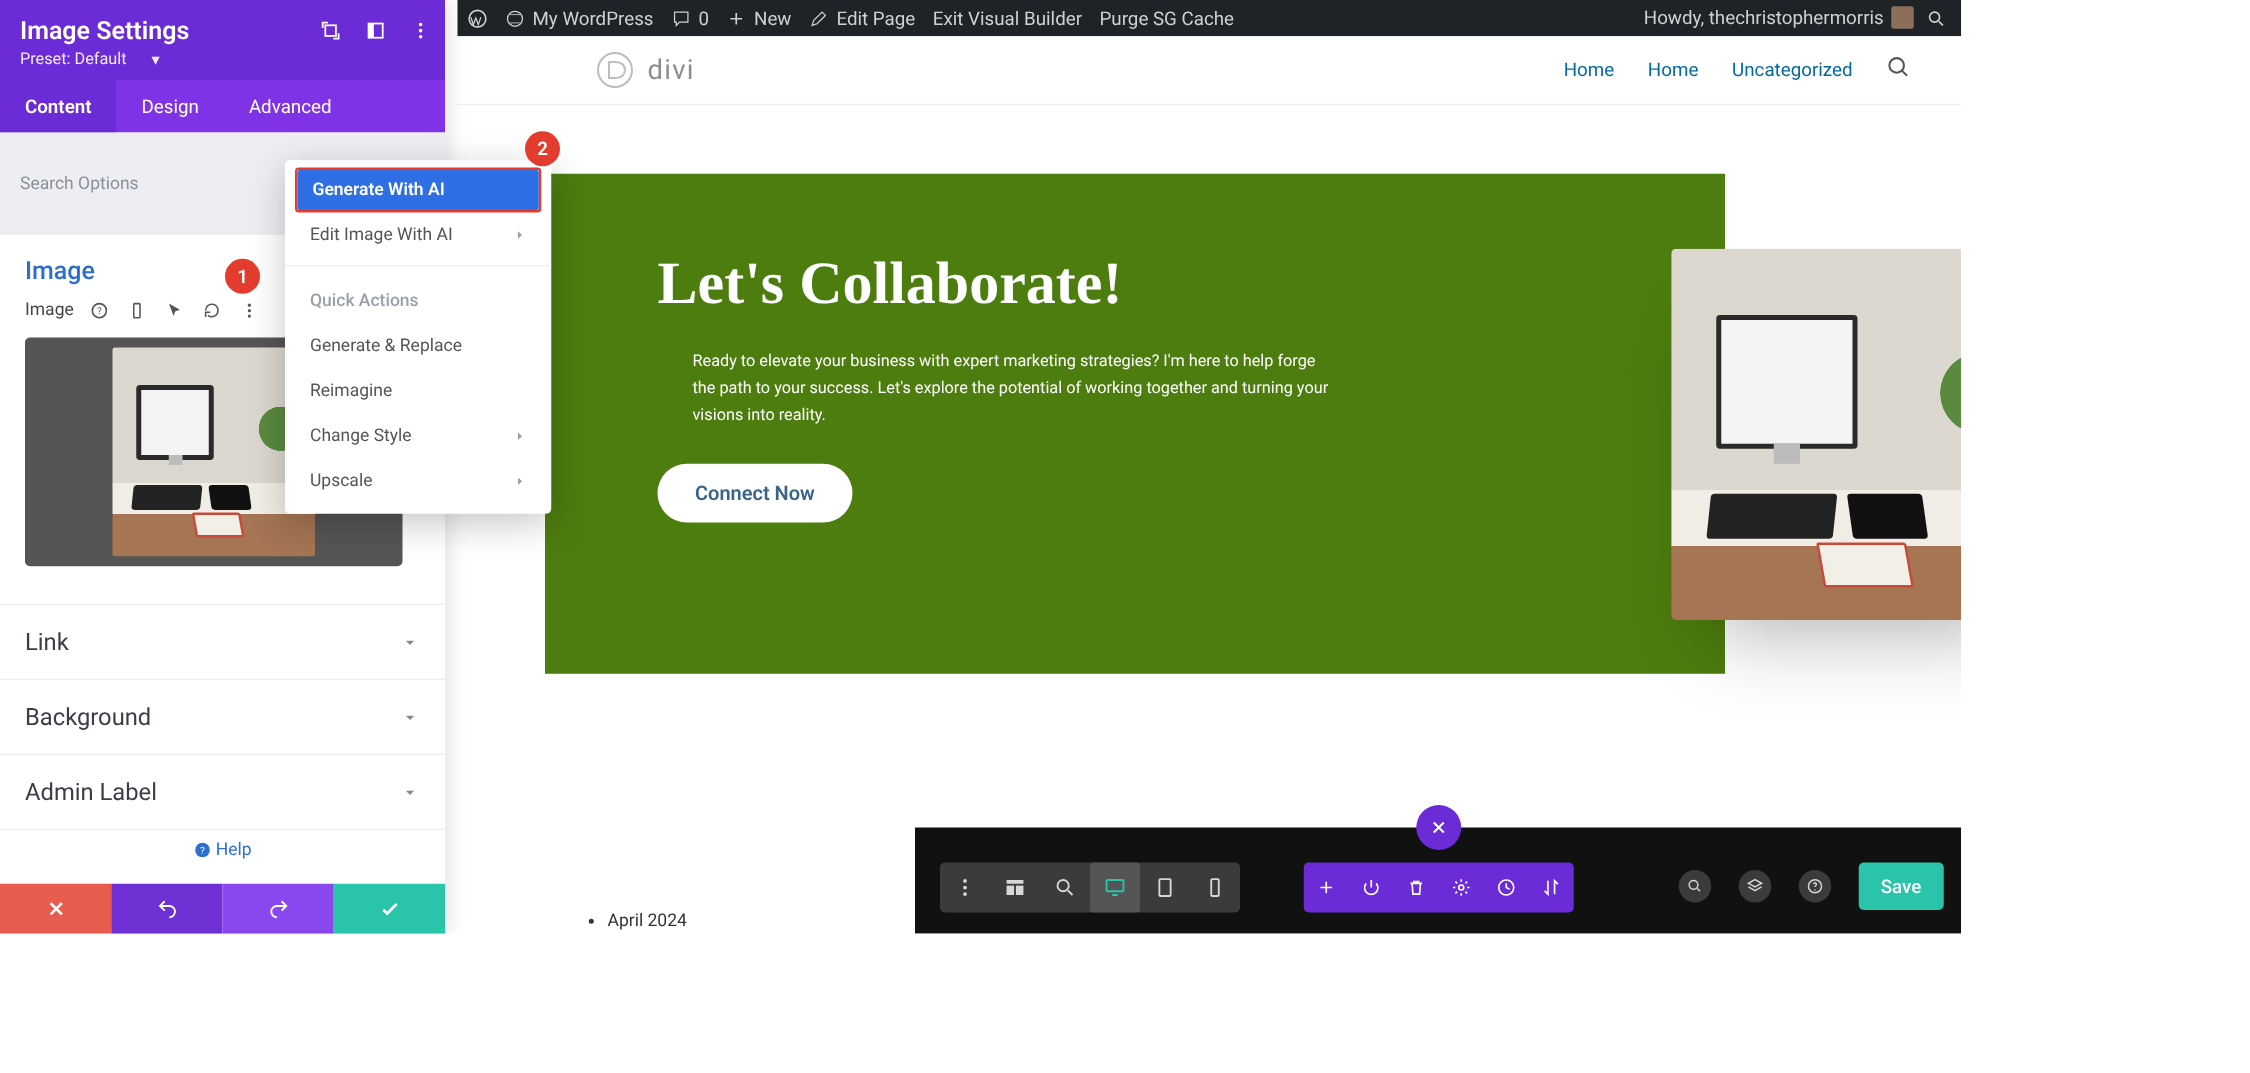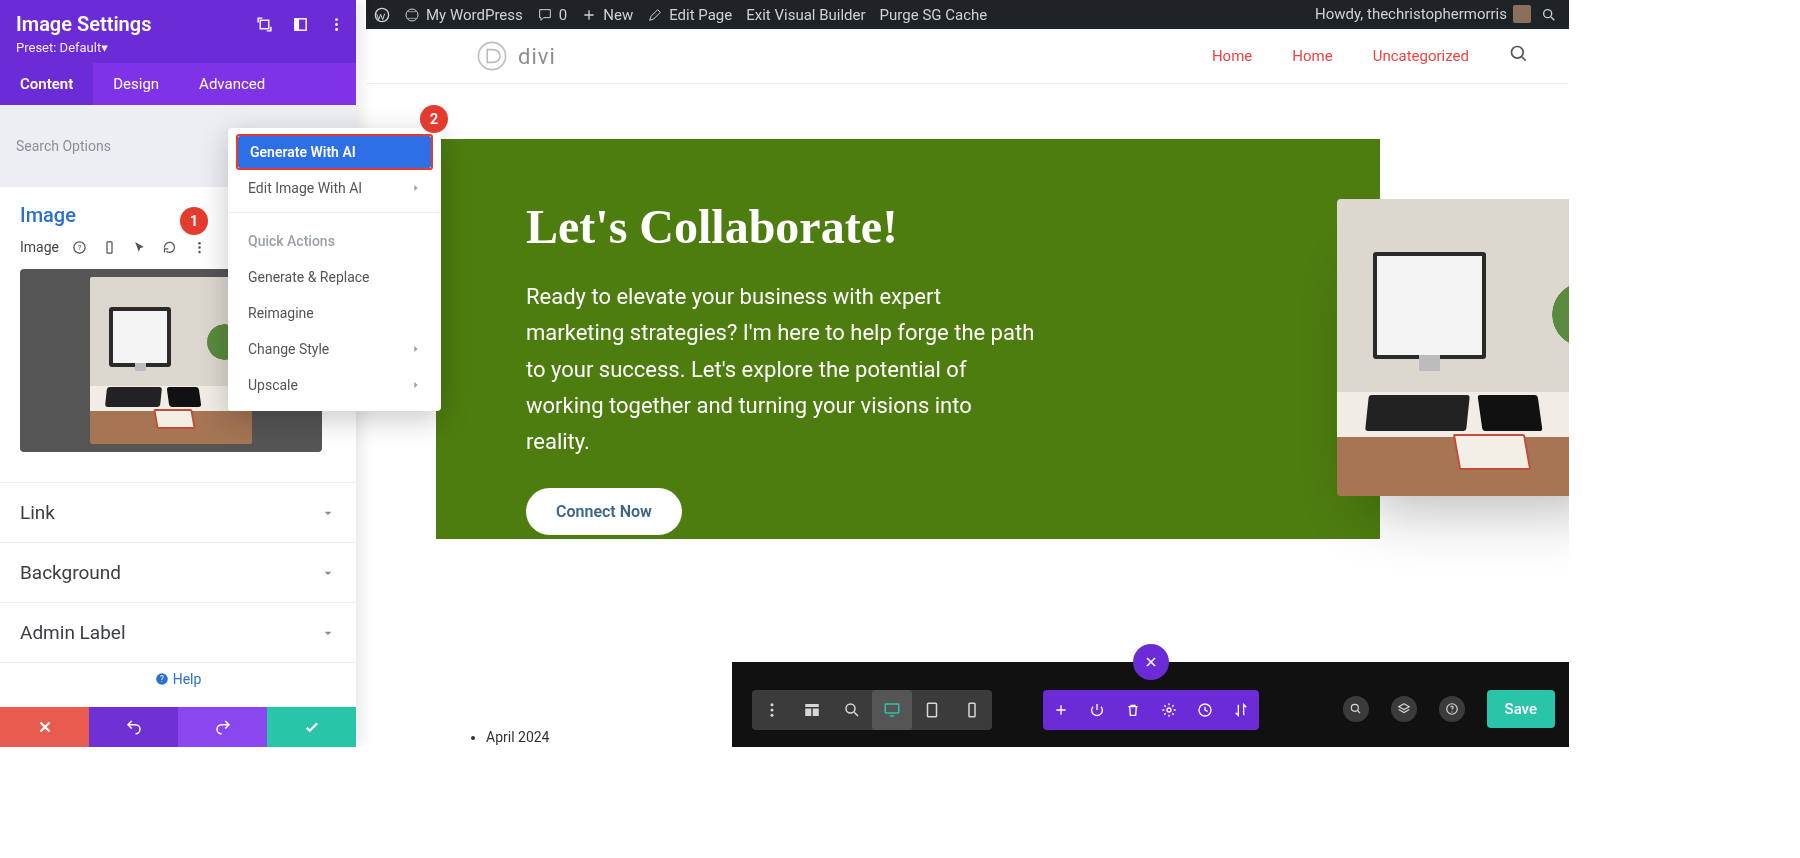--- a/index.html
+++ b/index.html
@@ -11,29 +11,29 @@
   .wp-bar .item { display:flex; align-items:center; gap:6px; cursor:pointer; color:#cfd1d2; }
   .wp-bar .right { margin-left:auto; display:flex; align-items:flex-start; gap:10px; }
   .wp-bar svg { width:16px; height:16px; fill:#cfd1d2; }
   .wp-avatar { width:18px; height:18px; background:#8b6f5a; border-radius:2px; }
   .wp-search { width:20px; height:20px; }
 
   
   .site-header { position:absolute; top:29px; left:366px; right:0; height:55px; background:#fff; border-bottom:1px solid #eee; display:flex; align-items:center; padding:0 40px 0 110px; }
   .logo { display:flex; align-items:center; gap:10px; color:#8e8e8e; font-size:22px; letter-spacing:1px; }
   .logo svg { width:32px; height:32px; }
-  .site-nav { margin-left:auto; display:flex; align-items:center; gap:40px; color:#ef4444; font-size:15px; }
+  .site-nav { margin-left:auto; display:flex; align-items:center; gap:27px; color:#0369a1; font-size:15px; }
   .site-nav .nav-item { cursor:pointer; }
   .site-nav .search-ico svg { width:20px; height:20px; stroke:#555; fill:none; }
 
   
   .canvas { position:absolute; top:84px; left:366px; right:0; bottom:0; overflow:hidden; background:#fff; }
   .hero-block { position:absolute; top:55px; left:70px; width:944px; height:400px; background:#4d7c0f; color:#fff; padding:60px 60px 0 90px; }
   .hero-title { font-family: Georgia, serif; font-size:48px; font-weight:700; margin-bottom:25px; }
-  .hero-text { font-size:22px; line-height:1.65; max-width:510px; margin-bottom:28px; }
+  .hero-text { font-size:13px; line-height:1.65; max-width:510px; margin-bottom:28px;margin-left:28px; }
   .hero-btn { display:inline-block; background:#fff; color:#3a6589; border-radius:30px; padding:14px 30px; font-weight:600; font-size:16px; cursor:pointer; }
   .hero-img { position:absolute; top:115px; left:971px; width:298px; height:297px; border-radius:4px; overflow:hidden; box-shadow:0 40px 60px -30px rgba(0,0,0,.3); }
   .desk-scene { width:100%; height:100%; background:linear-gradient(#dcd7cf 0 65%, #f1ede6 65% 80%, #a57554 80% 100%); position:relative; }
   .desk-scene .monitor { position:absolute; top:18%; left:12%; width:38%; height:36%; background:#f4f4f4; border:4px solid #2a2a2a; border-radius:3px; }
   .desk-scene .monitor::after { content:""; position:absolute; left:40%; bottom:-16%; width:20%; height:16%; background:#bcbcbc; }
   .desk-scene .plant { position:absolute; top:28%; right:6%; width:22%; height:22%; background:radial-gradient(circle,#5a8a3e 0 70%, transparent 71%); border-radius:50%; }
   .desk-scene .keyboard { position:absolute; top:66%; left:10%; width:34%; height:12%; background:#222; border-radius:3px; transform:skewX(-6deg); }
   .desk-scene .tablet { position:absolute; top:66%; left:48%; width:20%; height:12%; background:#111; border-radius:3px; transform:skewX(8deg); }
   .desk-scene .notebook { position:absolute; top:79%; left:40%; width:24%; height:12%; background:#f2efe7; border:2px solid #c84b3a; border-radius:2px; transform:skewX(10deg); }
 
@@ -54,21 +54,21 @@
   .bb-cluster.purple svg { width:16px; height:16px; fill:#fff; }
   .bb-right { position:absolute; right:14px; top:28px; display:flex; align-items:center; gap:22px; }
   .bb-right .circ { width:26px; height:26px; border-radius:50%; background:#3b3b3b; display:flex; align-items:center; justify-content:center; cursor:pointer; }
   .bb-right .circ svg { width:14px; height:14px; fill:#d7d7d7; }
   .save-btn { background:#29c4a9; color:#fff; padding:10px 18px; border-radius:4px; font-size:15px; font-weight:500; cursor:pointer; }
 
   
   .panel { position:absolute; top:0; left:0; width:356px; bottom:0; background:#fff; box-shadow:4px 0 14px rgba(0,0,0,.1); z-index:20; display:flex; flex-direction:column; }
   .p-header { background:#6b2bd6; color:#fff; padding:12px 16px 8px; position:relative; }
   .p-title { font-size:20px; font-weight:600; }
-  .p-preset { font-size:13px; margin-top:4px; opacity:.9; display:flex; align-items:flex-start; gap:0; cursor:pointer; }
+  .p-preset { font-size:13px; margin-top:4px; opacity:.9; display:flex; align-items:flex-start; gap:20px; cursor:pointer; }
   .p-head-icons { position:absolute; right:10px; top:14px; display:flex; gap:16px; }
   .p-head-icons .hi { width:20px; height:20px; display:flex; align-items:center; justify-content:center; cursor:pointer; }
   .p-head-icons svg { width:17px; height:17px; fill:#fff; }
   .p-tabs { display:flex; background:#8032e6; color:#fff; font-size:15px; }
   .p-tabs .tab { padding:12px 20px; cursor:pointer; }
   .p-tabs .tab.active { background:#6b2bd6; font-weight:600; }
   .p-search { padding:22px 16px; background:#edeef2; color:#8a8f99; font-size:14px; display:flex; align-items:center; justify-content:space-between; }
   .p-body { flex:1; overflow:hidden; position:relative; }
   .grp-title { color:#2b6fcf; font-size:20px; font-weight:500; padding:16px 20px 10px; }
   .sub-row { display:flex; align-items:center; gap:10px; padding:0 20px 8px; color:#444; font-size:14px; }

